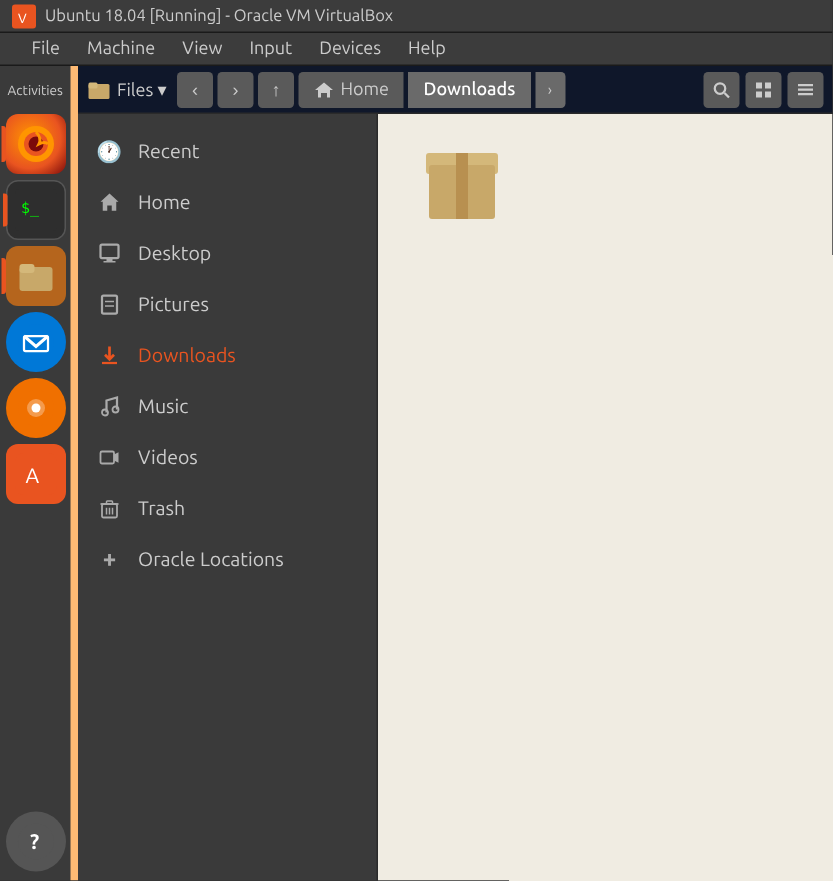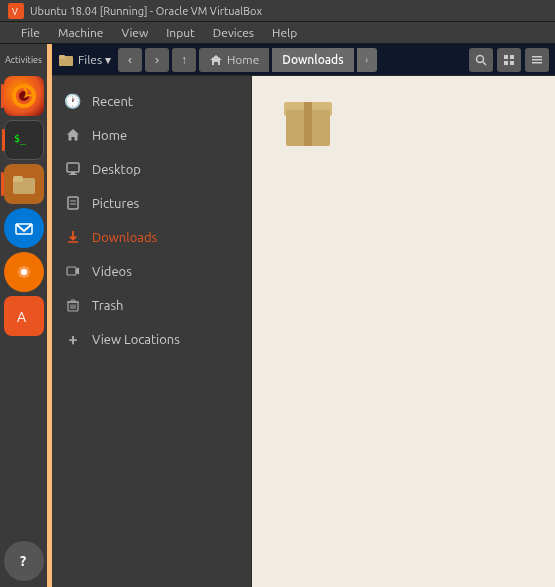--- a/index.html
+++ b/index.html
@@ -449,20 +449,30 @@
             <svg width="14" height="14" viewBox="0 0 14 14">
               <path d="M7 1 L7 9 M4 6.5 L7 9.5 L10 6.5" fill="none" stroke="#e95420" stroke-width="1.8"></path>
               <line x1="2" y1="12" x2="12" y2="12" stroke="#e95420" stroke-width="1.5"></line>
             </svg>
           </span>
           <span style="color:#e95420;">Downloads</span>
         </div>
         <div class="sidebar-item">
           <span class="icon">
             <svg width="14" height="14" viewBox="0 0 14 14">
+              <path d="M5 11 L5 3 L12 1 L12 9" fill="none" stroke="#aaa" stroke-width="1.5"></path>
+              <circle cx="4" cy="11" r="2" fill="none" stroke="#aaa" stroke-width="1.2"></circle>
+              <circle cx="11" cy="9" r="2" fill="none" stroke="#aaa" stroke-width="1.2"></circle>
+            </svg>
+          </span>
+          <span>Music</span>
+        </div>
+        <div class="sidebar-item">
+          <span class="icon">
+            <svg width="14" height="14" viewBox="0 0 14 14">
               <rect x="1" y="3" width="9" height="8" fill="none" stroke="#aaa" stroke-width="1.2" rx="1"></rect>
               <path d="M10 5 L13 3.5 L13 10.5 L10 9 Z" fill="#aaa"></path>
             </svg>
           </span>
           <span>Videos</span>
         </div>
         <div class="sidebar-item">
           <span class="icon">
             <svg width="14" height="14" viewBox="0 0 14 14">
               <rect x="2" y="4" width="10" height="9" fill="none" stroke="#aaa" stroke-width="1.2" rx="1"></rect>
@@ -470,21 +480,21 @@
               <rect x="5" y="2" width="4" height="2" fill="none" stroke="#aaa" stroke-width="1" rx="0.5"></rect>
               <line x1="5" y1="6.5" x2="5" y2="11" stroke="#aaa" stroke-width="1"></line>
               <line x1="7" y1="6.5" x2="7" y2="11" stroke="#aaa" stroke-width="1"></line>
               <line x1="9" y1="6.5" x2="9" y2="11" stroke="#aaa" stroke-width="1"></line>
             </svg>
           </span>
           <span>Trash</span>
         </div>
         <div class="sidebar-item">
           <span class="icon" style="color:#aaa;font-size:16px;font-weight:bold;">+</span>
-          <span>View Locations</span>
+          <span>Oracle Locations</span>
         </div>
       </div>
 
       <div class="file-area">
         <div class="file-item">
           <div class="archive-box file-icon">
             <div class="archive-box-lid"></div>
             <div class="archive-box-body"></div>
             <div class="archive-box-stripe"></div>
             <div class="archive-box-body-stripe"></div>

